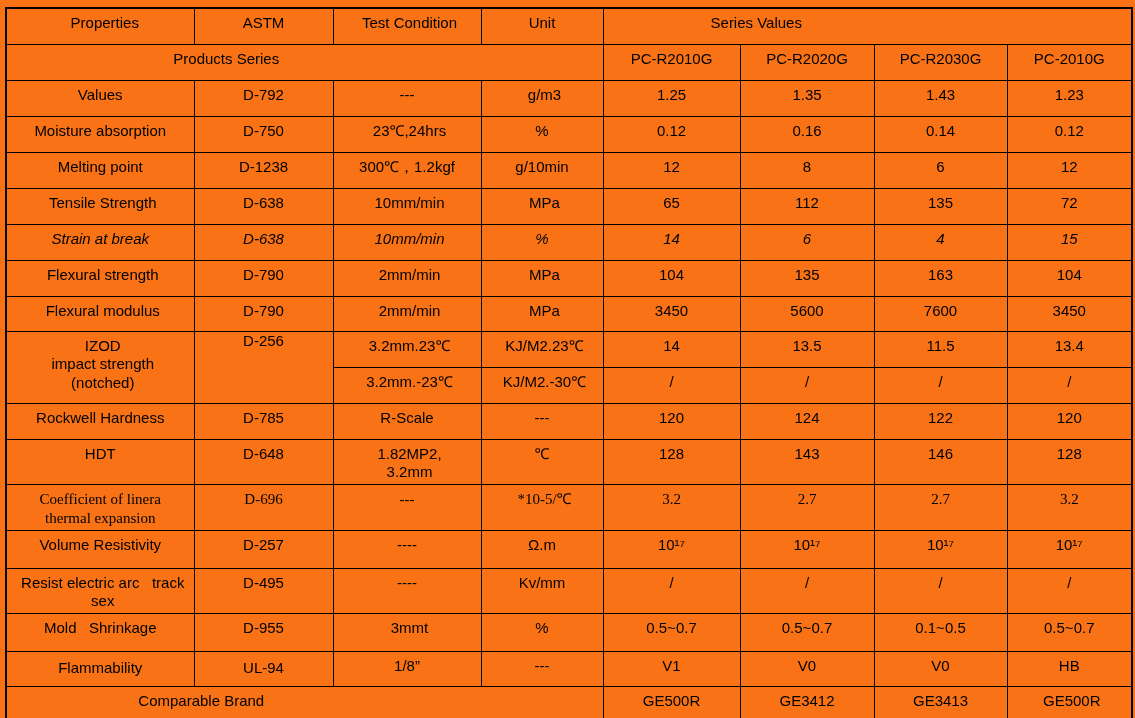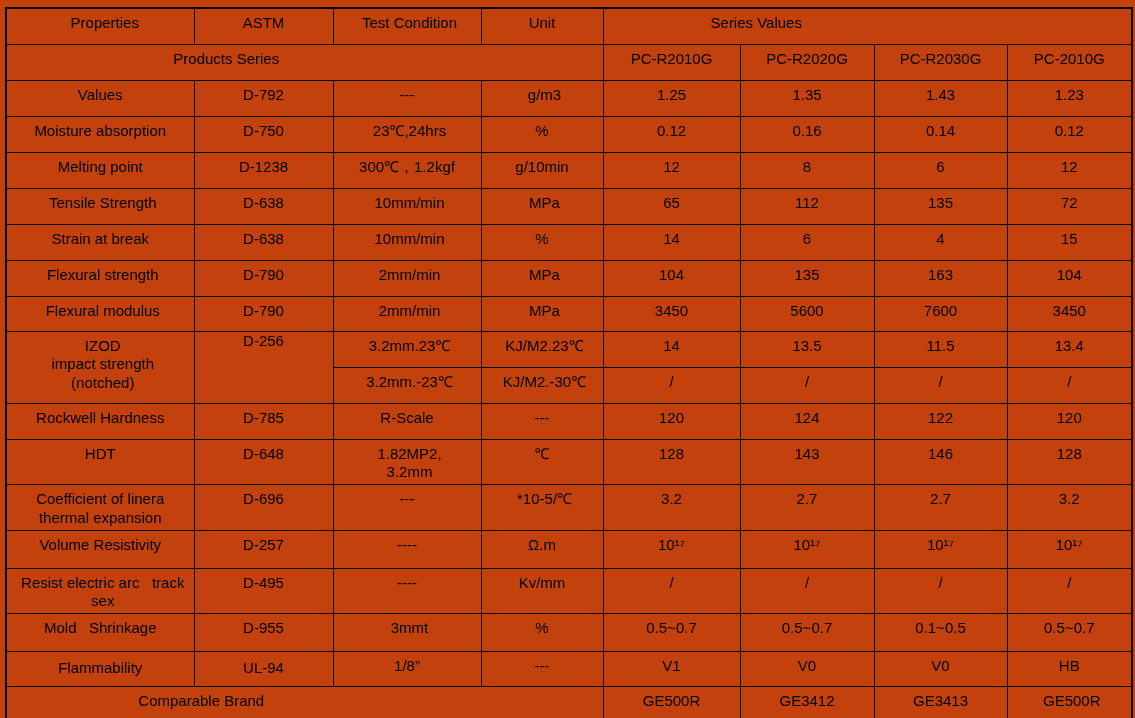--- a/index.html
+++ b/index.html
@@ -6,21 +6,21 @@
     margin: 0;
     padding: 0;
     background: #ffffff;
     font-family: "Liberation Sans", sans-serif;
     color: #000000;
   }
   .sheet {
     position: relative;
     width: 1135px;
     height: 718px;
-    background: #c2410c;
+    background: #f97316;
     overflow: hidden;
   }
   table.props {
     position: absolute;
     left: 5px;
     top: 7px;
     width: 1126px;
     border-collapse: collapse;
     table-layout: fixed;
     border: 2px solid #000000;
@@ -110,21 +110,21 @@
         <tr style="height: 36px;">
           <td class="al">Tensile Strength</td>
           <td>D-638</td>
           <td class="al">10mm/min</td>
           <td class="al">MPa</td>
           <td>65</td>
           <td>112</td>
           <td>135</td>
           <td>72</td>
         </tr>
-        <tr style="height: 36px;">
+        <tr style="height: 36px; font-style: italic;">
           <td>Strain at break</td>
           <td>D-638</td>
           <td class="al">10mm/min</td>
           <td>%</td>
           <td>14</td>
           <td>6</td>
           <td>4</td>
           <td>15</td>
         </tr>
         <tr style="height: 36px;">
@@ -181,21 +181,21 @@
           <td>HDT</td>
           <td>D-648</td>
           <td class="al">1.82MP2,
 3.2mm</td>
           <td>℃</td>
           <td>128</td>
           <td>143</td>
           <td>146</td>
           <td>128</td>
         </tr>
-        <tr style="height: 40px;">
+        <tr style="height: 40px; font-family: Liberation Serif, serif;">
           <td>Coefficient of linera
 thermal expansion</td>
           <td>D-696</td>
           <td>---</td>
           <td class="al">*10-5/℃</td>
           <td>3.2</td>
           <td>2.7</td>
           <td>2.7</td>
           <td>3.2</td>
         </tr>

